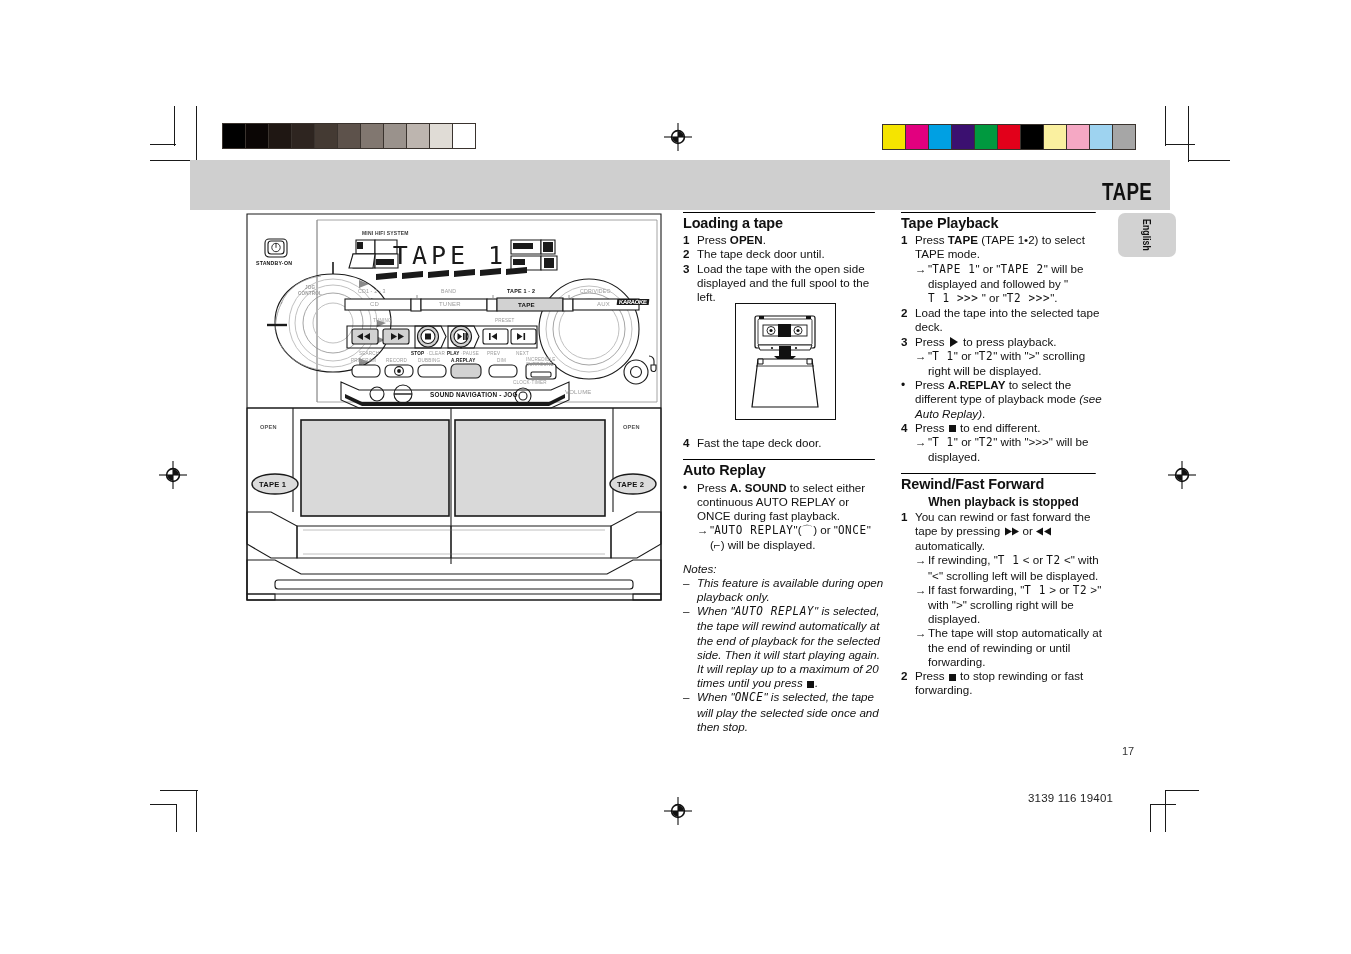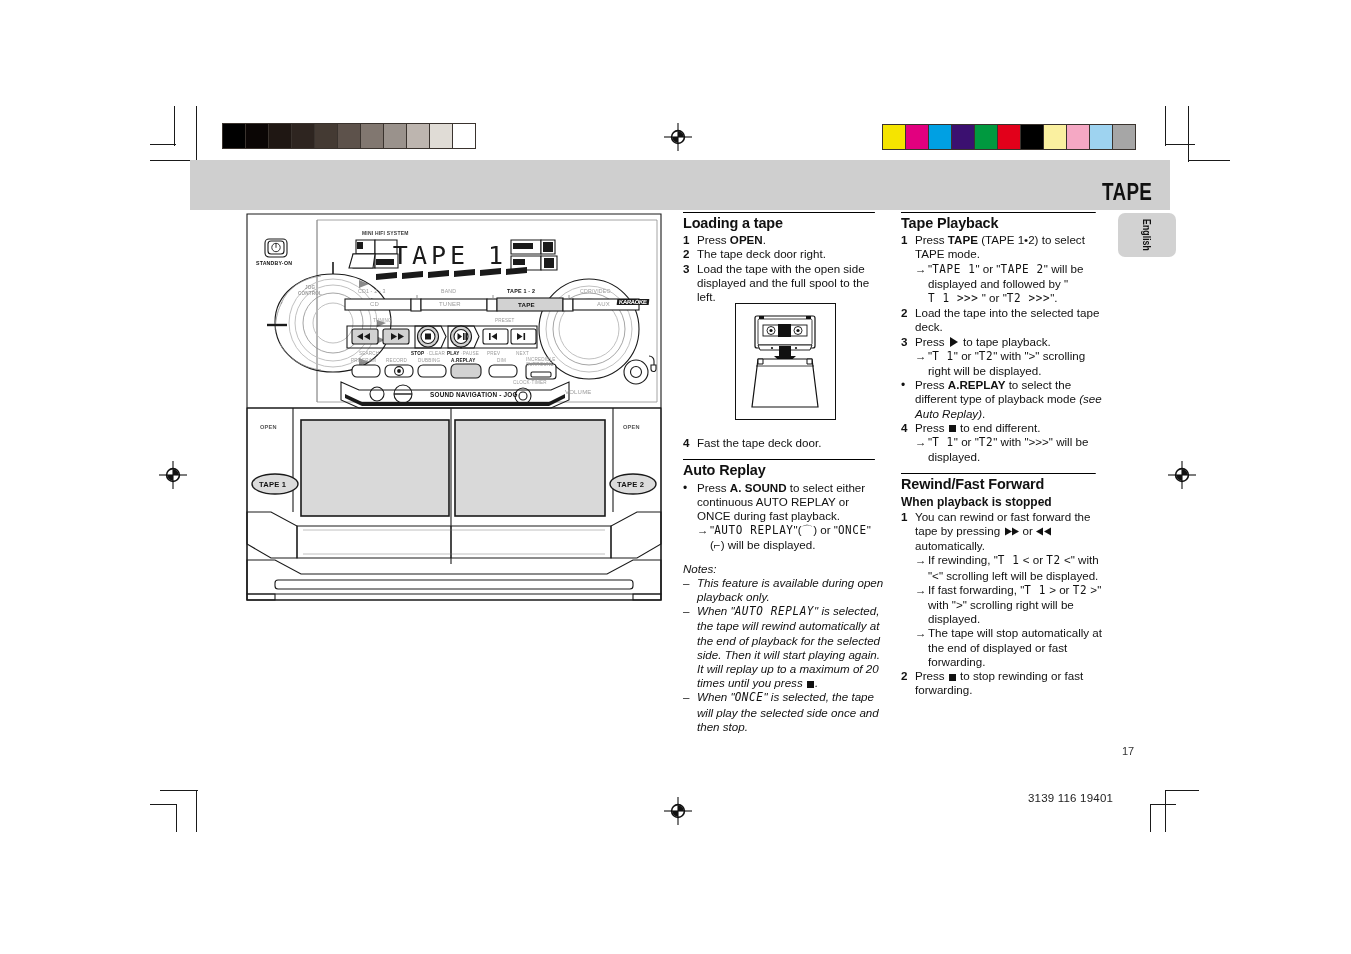--- a/index.html
+++ b/index.html
@@ -50,21 +50,21 @@
   
   .col{position:absolute;font-size:11.6px;line-height:14.2px;}
   .col2{left:683px;top:212px;width:202px;}
   .col3{left:901px;top:212px;width:205px;}
 
   .sechead{
     font-size:15.2px;font-weight:bold;letter-spacing:-.15px;
     border-top:1.6px solid #000;padding-top:3px;margin-bottom:3px;
     transform:scaleX(.95);transform-origin:0 50%;
   }
-  .subhead{font-size:12px;font-weight:bold;margin:1px 0 1px 0;}
+  .subhead{font-size:12px;font-weight:bold;margin:1px 0 1px 0;text-align:center;}
 
   .li{display:flex;margin-bottom:0px;}
   .li .num{width:14px;flex:0 0 14px;font-weight:bold;font-size:11.6px;}
   .li .bul{width:14px;flex:0 0 14px;font-size:12px;line-height:14.2px;}
   .li .bod{flex:1 1 auto;}
   .sub{display:flex;margin-left:14px;}
   .sub .arw{width:13px;flex:0 0 13px;}
   .sub .bod{flex:1 1 auto;}
   .notes{margin-top:9px;font-style:italic;}
   .notes .hd{font-style:italic;margin-bottom:0px;}
@@ -479,21 +479,21 @@
   <div class="col col2">
 
     <div class="sechead">Loading a tape</div>
 
     <div class="li">
       <div class="num">1</div>
       <div class="bod"><span>Press </span><b>OPEN</b><span>.</span></div>
     </div>
     <div class="li">
       <div class="num">2</div>
-      <div class="bod">The tape deck door right.</div>
+      <div class="bod">The tape deck door until.</div>
     </div>
     <div class="li">
       <div class="num">3</div>
       <div class="bod">Load the tape with the open side displayed and the full spool to the left.</div>
     </div>
 
     <div style="height:132px"></div>
 
     <div class="li">
       <div class="num">4</div>
@@ -546,21 +546,21 @@
       <div class="bod"><span>"</span><span class="lcd">TAPE  1</span><span>" or "</span><span class="lcd">TAPE  2</span><span>" will be displayed and followed by "</span><span class="lcd">T 1  &gt;&gt;&gt;</span><span> " or "</span><span class="lcd">T2  &gt;&gt;&gt;</span><span>".</span></div>
     </div>
 
     <div class="li">
       <div class="num">2</div>
       <div class="bod">Load the tape into the selected tape deck.</div>
     </div>
 
     <div class="li">
       <div class="num">3</div>
-      <div class="bod"><span>Press </span><span class="tri"></span><span> to tape playback.</span></div>
+      <div class="bod"><span>Press </span><span class="tri"></span><span> to press playback.</span></div>
     </div>
     <div class="sub">
       <div class="arw">→</div>
       <div class="bod"><span>"</span><span class="lcd">T 1</span><span>"  or "</span><span class="lcd">T2</span><span>" with "&gt;" scrolling right will be displayed.</span></div>
     </div>
 
     <div class="li">
       <div class="bul">•</div>
       <div class="bod"><span>Press </span><b>A.REPLAY</b><span> to select the different type of playback mode </span><span class="it">(see Auto Replay)</span><span>.</span></div>
     </div>
@@ -595,21 +595,21 @@
       <div class="bod"><span>If rewinding, "</span><span class="lcd">T 1</span><span>  &lt;  or </span><span class="lcd">T2</span><span>  &lt;" with "&lt;" scrolling left will be displayed.</span></div>
     </div>
 
     <div class="sub">
       <div class="arw">→</div>
       <div class="bod"><span>If fast forwarding, "</span><span class="lcd">T 1</span><span>  &gt;  or </span><span class="lcd">T2</span><span>  &gt;" with "&gt;" scrolling right will be displayed.</span></div>
     </div>
 
     <div class="sub">
       <div class="arw">→</div>
-      <div class="bod">The tape will stop automatically at the end of displayed or fast forwarding.</div>
+      <div class="bod">The tape will stop automatically at the end of rewinding or until forwarding.</div>
     </div>
 
     <div class="li">
       <div class="num">2</div>
       <div class="bod"><span>Press </span><span class="sq"></span><span> to stop rewinding or fast forwarding.</span></div>
     </div>
   </div>
 
   <div class="pagenum">17</div>
   <div class="docnum">3139 116 19401</div>

